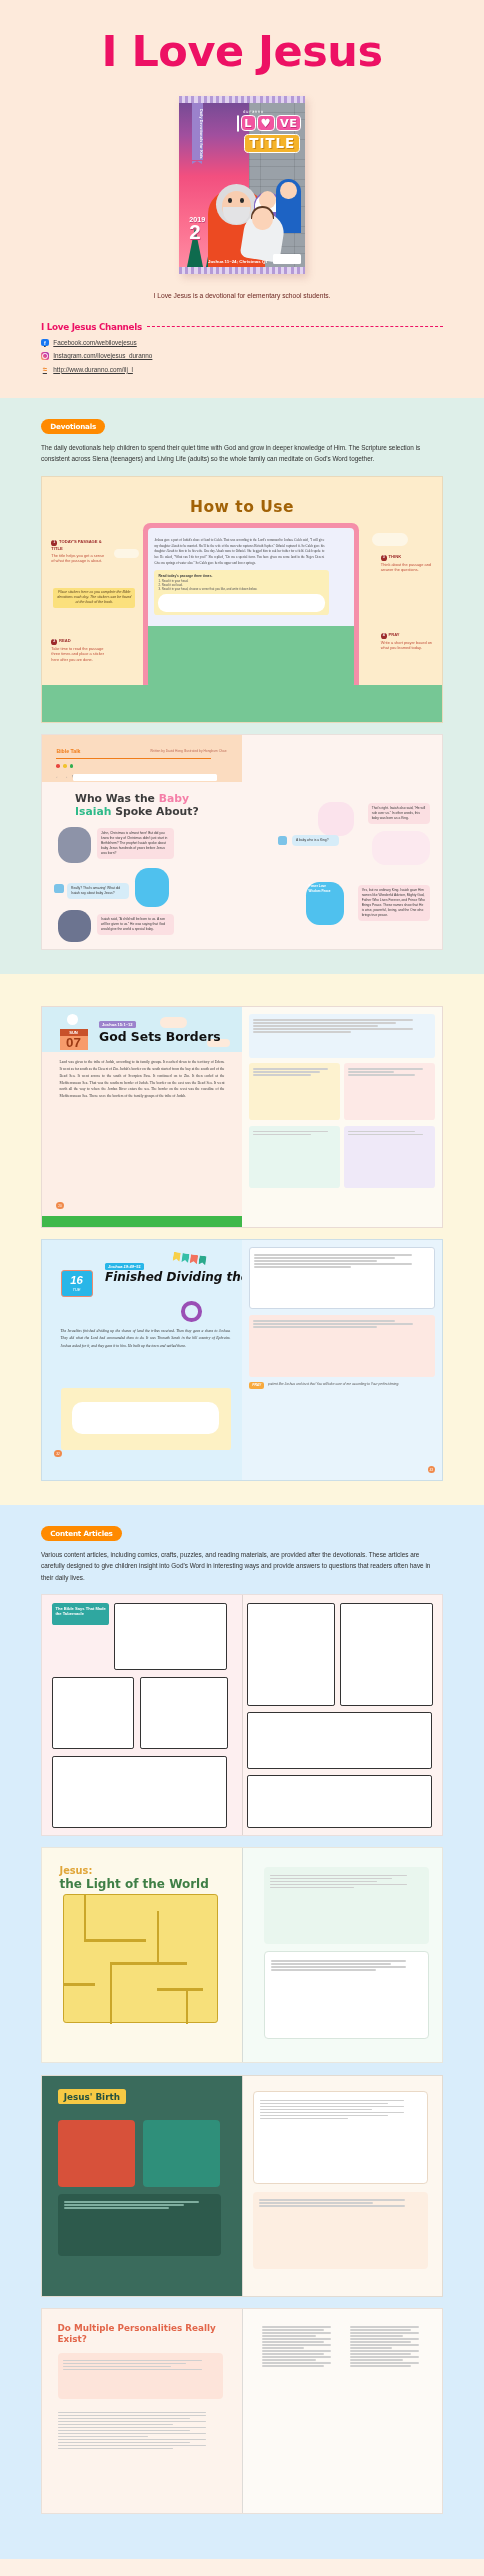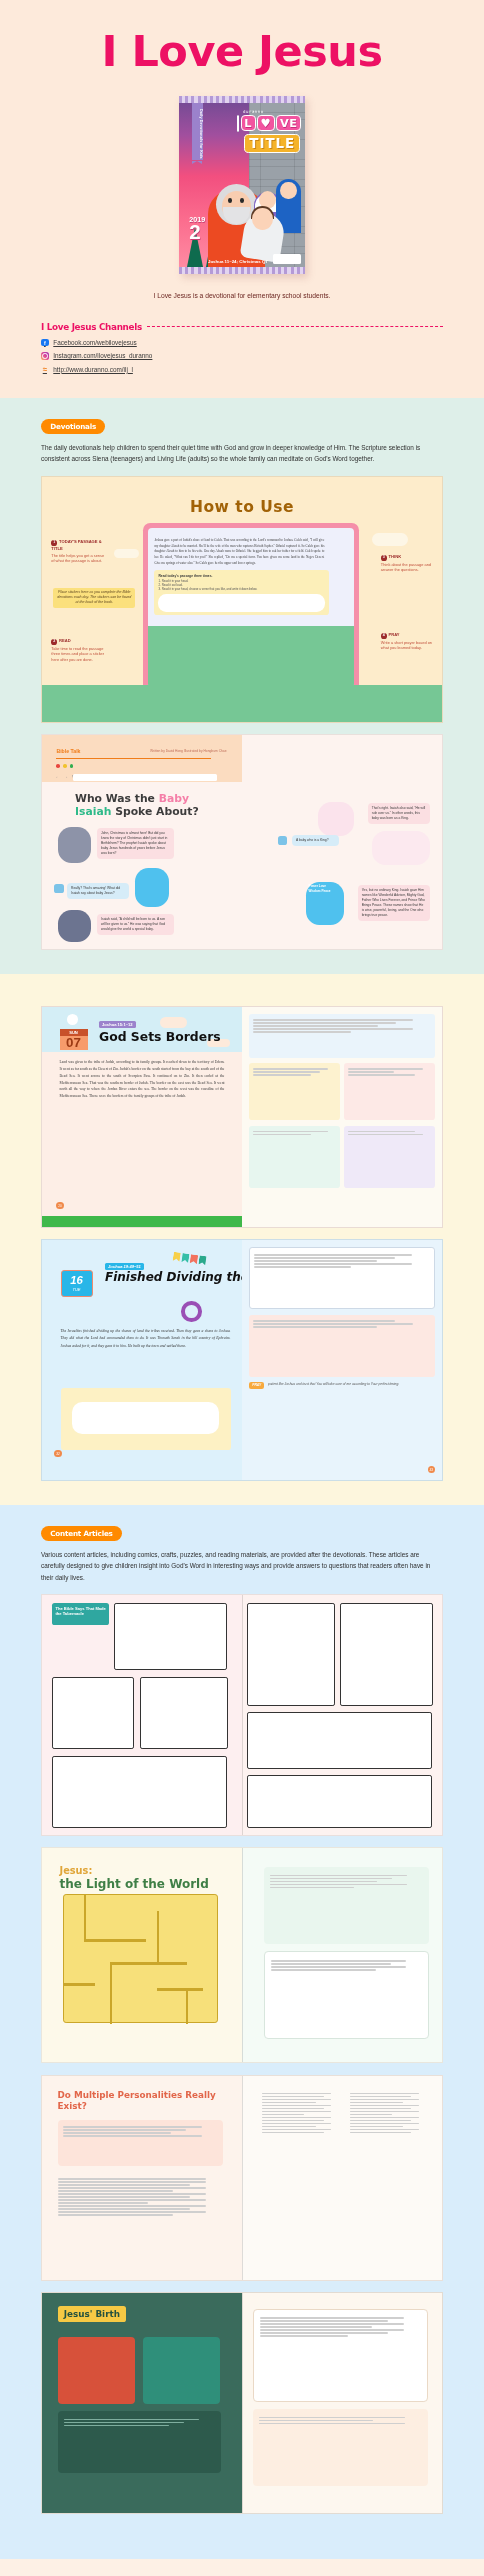--- a/index.html
+++ b/index.html
@@ -491,80 +491,20 @@
       </div>
       <div style="position:absolute;right:13.4px;top:103px;width:165px;height:88px;background:#fff;border:0.5px solid #d8e6dd;border-radius:4.1px;padding:6.2px">
         <div class="tinyline w90"></div>
           <div class="tinyline w80"></div>
           <div class="tinyline w90"></div>
           <div class="tinyline w70"></div>
       </div>
       <div class="vsplit"></div>
     </div>
 
-    <div class="spread art-text">
-      <div style="position:absolute;left:0;top:0;width:50%;height:100%;background:#fdf3ec"></div>
-      <div style="position:absolute;right:0;top:0;width:50%;height:100%;background:#fdfaf6"></div>
-      <div style="position:absolute;left:15.5px;top:14.4px;width:165px;font-family:'DejaVu Sans',sans-serif;font-weight:bold;font-size:8.8px;color:#e2664a;line-height:1.25">Do Multiple Personalities Really Exist?</div>
-      <div style="position:absolute;left:15.5px;top:44px;width:165px;height:46px;background:#fde4da;border-radius:4.1px;padding:5.2px">
-        <div class="tinyline w90"></div>
-          <div class="tinyline w80"></div>
-          <div class="tinyline w70"></div>
-          <div class="tinyline w90"></div>
-      </div>
-      <div style="position:absolute;left:15.5px;top:101px;width:165px">
-        <div class="tinyline w90"></div>
-          <div class="tinyline w90"></div>
-          <div class="tinyline w80"></div>
-          <div class="tinyline w90"></div>
-          <div class="tinyline w70"></div>
-        <div class="tinyline w90"></div>
-          <div class="tinyline w80"></div>
-          <div class="tinyline w90"></div>
-          <div class="tinyline w55"></div>
-        <div class="tinyline w90"></div>
-          <div class="tinyline w80"></div>
-          <div class="tinyline w90"></div>
-          <div class="tinyline w70"></div>
-      </div>
-      <div style="position:absolute;right:15.5px;top:15.5px;width:77px">
-        <div class="tinyline w90"></div>
-          <div class="tinyline w80"></div>
-          <div class="tinyline w90"></div>
-          <div class="tinyline w70"></div>
-        <div class="tinyline w90"></div>
-          <div class="tinyline w80"></div>
-          <div class="tinyline w90"></div>
-          <div class="tinyline w55"></div>
-        <div class="tinyline w90"></div>
-          <div class="tinyline w80"></div>
-          <div class="tinyline w90"></div>
-          <div class="tinyline w70"></div>
-        <div class="tinyline w90"></div>
-          <div class="tinyline w80"></div>
-      </div>
-      <div style="position:absolute;right:103px;top:15.5px;width:77px">
-        <div class="tinyline w90"></div>
-          <div class="tinyline w80"></div>
-          <div class="tinyline w90"></div>
-          <div class="tinyline w70"></div>
-        <div class="tinyline w90"></div>
-          <div class="tinyline w80"></div>
-          <div class="tinyline w90"></div>
-          <div class="tinyline w55"></div>
-        <div class="tinyline w90"></div>
-          <div class="tinyline w80"></div>
-          <div class="tinyline w90"></div>
-          <div class="tinyline w70"></div>
-        <div class="tinyline w90"></div>
-          <div class="tinyline w80"></div>
-      </div>
-      <div class="vsplit"></div>
-    </div>
-
     <div class="spread art-birth">
       <div style="position:absolute;left:0;top:0;width:50%;height:100%;background:#3a6b5c"></div>
       <div style="position:absolute;right:0;top:0;width:50%;height:100%;background:#fdf7ef"></div>
       <div style="position:absolute;left:15.5px;top:13.4px;background:#f6c944;color:#23513f;font-family:'DejaVu Sans',sans-serif;font-weight:bold;font-size:8.8px;padding:2.6px 6.2px;border-radius:2.6px">Jesus' Birth</div>
       <div style="position:absolute;left:15.5px;top:44px;width:77px;height:67px;background:#d7513a;border-radius:4.1px"></div>
       <div style="position:absolute;left:101px;top:44px;width:77px;height:67px;background:#2f8f7a;border-radius:4.1px"></div>
       <div style="position:absolute;left:15.5px;top:118px;width:163px;height:62px;background:#2d5a4c;border-radius:4.1px;padding:6.2px">
         <div class="tinyline w90" style="background:#7fae9f"></div>
           <div class="tinyline w80" style="background:#7fae9f"></div>
           <div class="tinyline w70" style="background:#7fae9f"></div>
@@ -579,18 +519,78 @@
           <div class="tinyline w55"></div>
       </div>
       <div style="position:absolute;right:14.4px;top:116px;width:175px;height:77px;background:#fdeee1;border-radius:4.1px;padding:6.2px">
         <div class="tinyline w90"></div>
           <div class="tinyline w70"></div>
           <div class="tinyline w90"></div>
       </div>
       <div class="vsplit"></div>
     </div>
 
+    <div class="spread art-text">
+      <div style="position:absolute;left:0;top:0;width:50%;height:100%;background:#fdf3ec"></div>
+      <div style="position:absolute;right:0;top:0;width:50%;height:100%;background:#fdfaf6"></div>
+      <div style="position:absolute;left:15.5px;top:14.4px;width:165px;font-family:'DejaVu Sans',sans-serif;font-weight:bold;font-size:8.8px;color:#e2664a;line-height:1.25">Do Multiple Personalities Really Exist?</div>
+      <div style="position:absolute;left:15.5px;top:44px;width:165px;height:46px;background:#fde4da;border-radius:4.1px;padding:5.2px">
+        <div class="tinyline w90"></div>
+          <div class="tinyline w80"></div>
+          <div class="tinyline w70"></div>
+          <div class="tinyline w90"></div>
+      </div>
+      <div style="position:absolute;left:15.5px;top:101px;width:165px">
+        <div class="tinyline w90"></div>
+          <div class="tinyline w90"></div>
+          <div class="tinyline w80"></div>
+          <div class="tinyline w90"></div>
+          <div class="tinyline w70"></div>
+        <div class="tinyline w90"></div>
+          <div class="tinyline w80"></div>
+          <div class="tinyline w90"></div>
+          <div class="tinyline w55"></div>
+        <div class="tinyline w90"></div>
+          <div class="tinyline w80"></div>
+          <div class="tinyline w90"></div>
+          <div class="tinyline w70"></div>
+      </div>
+      <div style="position:absolute;right:15.5px;top:15.5px;width:77px">
+        <div class="tinyline w90"></div>
+          <div class="tinyline w80"></div>
+          <div class="tinyline w90"></div>
+          <div class="tinyline w70"></div>
+        <div class="tinyline w90"></div>
+          <div class="tinyline w80"></div>
+          <div class="tinyline w90"></div>
+          <div class="tinyline w55"></div>
+        <div class="tinyline w90"></div>
+          <div class="tinyline w80"></div>
+          <div class="tinyline w90"></div>
+          <div class="tinyline w70"></div>
+        <div class="tinyline w90"></div>
+          <div class="tinyline w80"></div>
+      </div>
+      <div style="position:absolute;right:103px;top:15.5px;width:77px">
+        <div class="tinyline w90"></div>
+          <div class="tinyline w80"></div>
+          <div class="tinyline w90"></div>
+          <div class="tinyline w70"></div>
+        <div class="tinyline w90"></div>
+          <div class="tinyline w80"></div>
+          <div class="tinyline w90"></div>
+          <div class="tinyline w55"></div>
+        <div class="tinyline w90"></div>
+          <div class="tinyline w80"></div>
+          <div class="tinyline w90"></div>
+          <div class="tinyline w70"></div>
+        <div class="tinyline w90"></div>
+          <div class="tinyline w80"></div>
+      </div>
+      <div class="vsplit"></div>
+    </div>
+
     <div style="height:20.6px"></div>
 
   </div>
 
 </div>
 
 
 </body></html>

